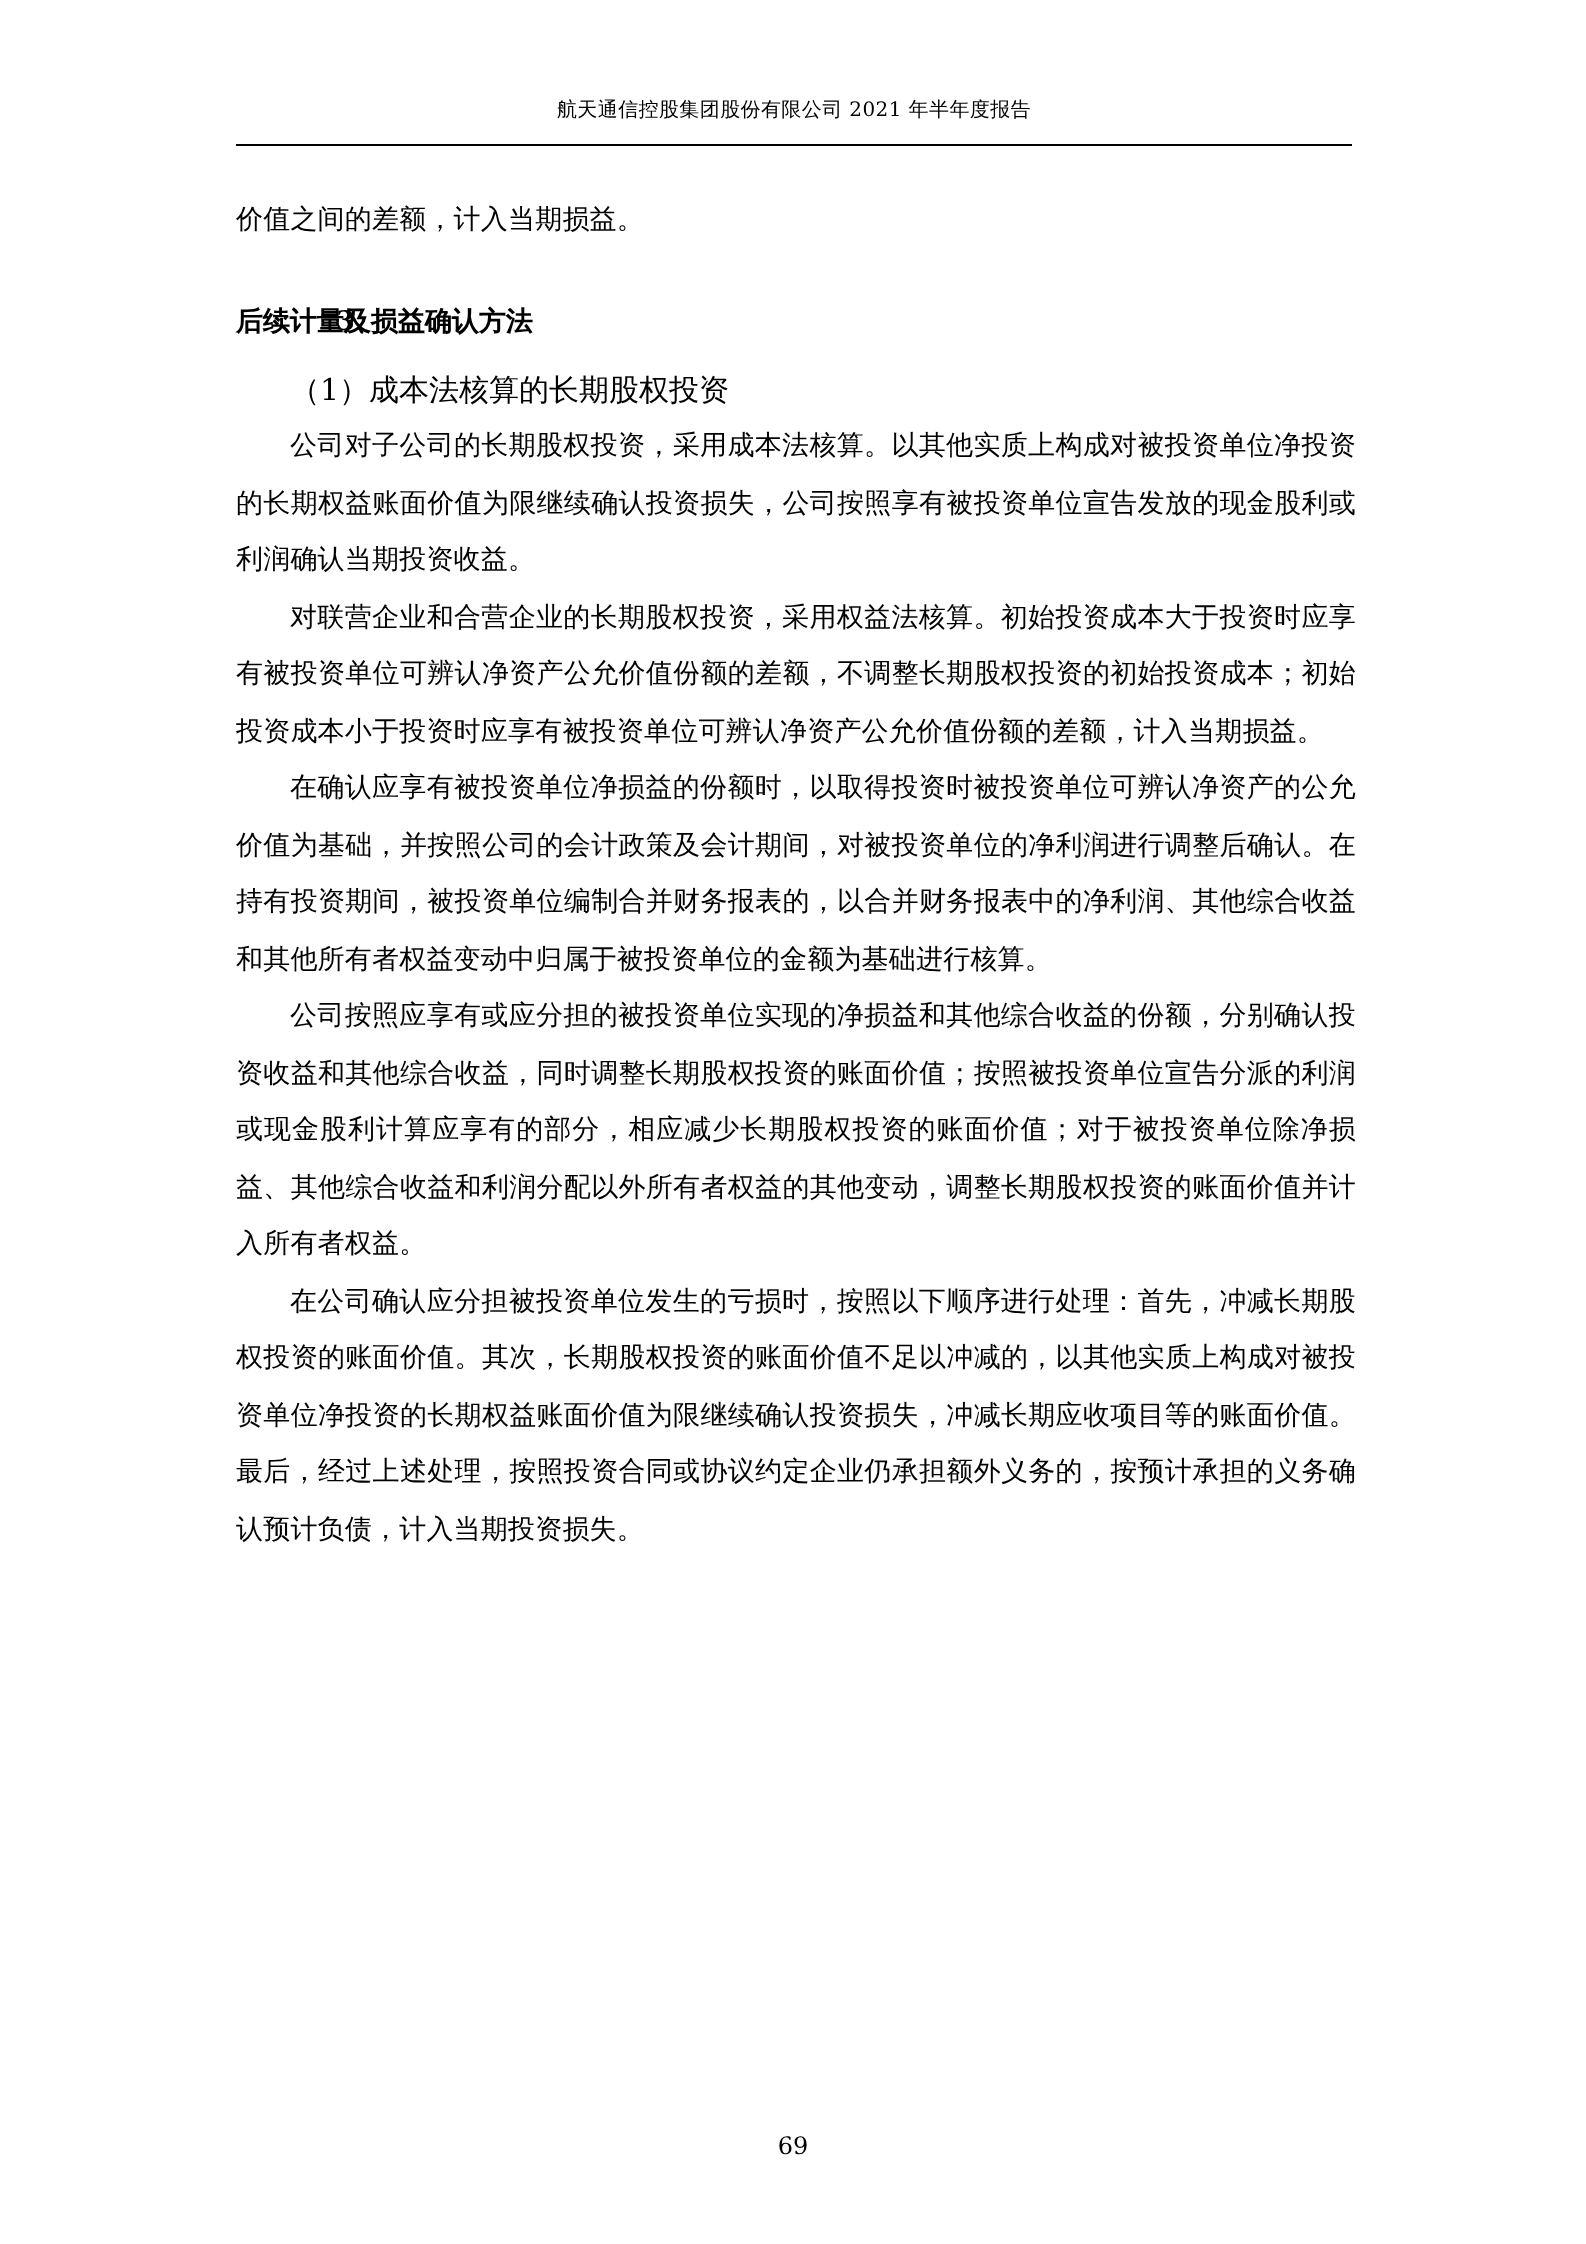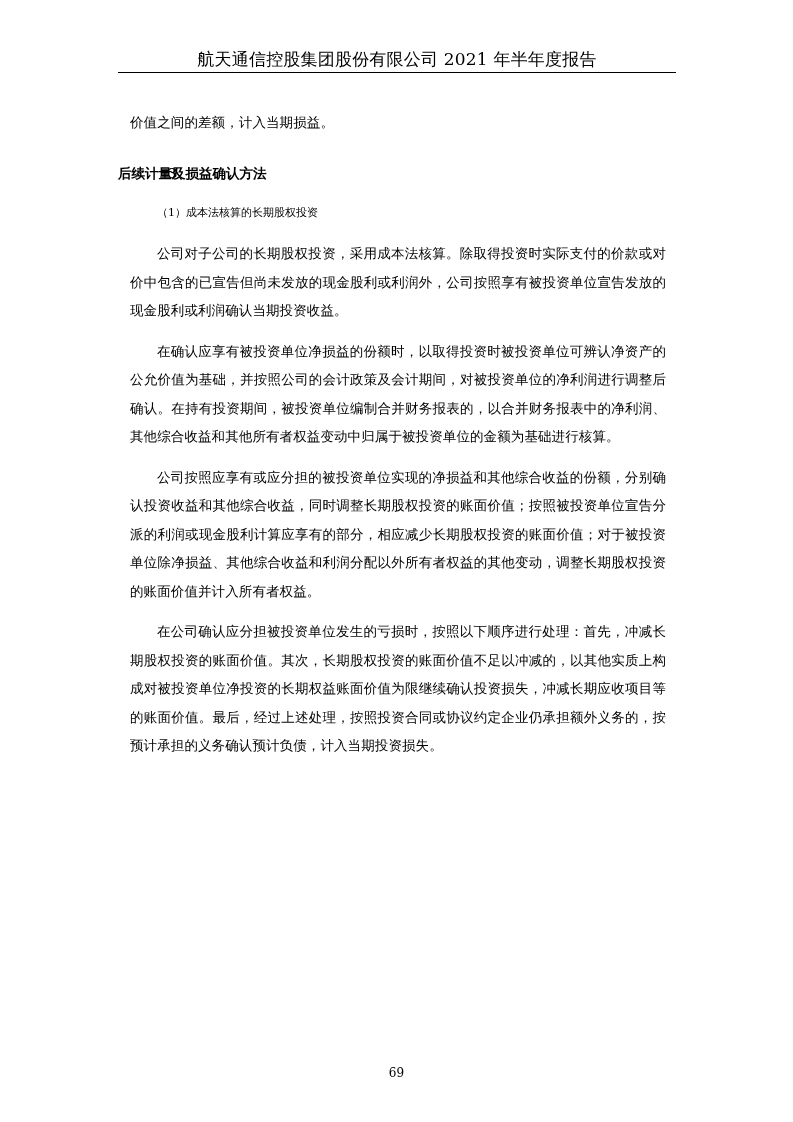--- a/index.html
+++ b/index.html
@@ -16,21 +16,21 @@
     font-family: "DejaVu Serif", "Liberation Serif", serif;
     color: #000000;
     overflow: hidden;
   }
   .header {
     position: absolute;
     top: 48px;
     left: 118px;
     width: 558px;
     text-align: center;
-    font-size: 17px;
+    font-size: 10px;
     font-family: "DejaVu Serif", "Liberation Serif", serif;
     color: #000;
     letter-spacing: 0.2px;
   }
   .header-rule {
     position: absolute;
     top: 72px;
     left: 118px;
     width: 558px;
     height: 0;
@@ -40,21 +40,21 @@
     position: absolute;
     top: 96px;
     left: 118px;
     width: 560px;
   }
   .para {
     font-size: 13.5px;
     line-height: 28.5px;
     text-align: justify;
     text-justify: inter-ideograph;
-    margin: 12px;
+    margin: 0;
     letter-spacing: 0.1px;
   }
   .indent1 {
     text-indent: 27px;
   }
   .sec-head {
     position: relative;
     margin-top: 22px;
     margin-bottom: 6px;
     font-weight: bold;
@@ -67,24 +67,24 @@
     top: 0;
     font-weight: bold;
     font-size: 13.5px;
   }
   .sec-title {
     display: inline-block;
     font-weight: bold;
     font-size: 13.5px;
   }
   .sub-head {
-    font-size: 11px;
+    font-size: 15px;
     line-height: 28.5px;
     text-indent: 27px;
-    margin: 12px;
+    margin: 0;
   }
   .footer {
     position: absolute;
     bottom: 42px;
     left: 0;
     width: 793px;
     text-align: center;
     font-size: 12px;
     font-family: "DejaVu Serif", "Liberation Serif", serif;
   }
@@ -100,22 +100,23 @@
   <div class="content">
 
     <p class="para">价值之间的差额，计入当期损益。</p>
 
     <div class="sec-head">
       <span class="sec-num">3、</span>
       <span class="sec-title">后续计量及损益确认方法</span>
     </div>
 
     <p class="sub-head">（1）成本法核算的长期股权投资</p>
-    <p class="para indent1">公司对子公司的长期股权投资，采用成本法核算。除取得投资时实际支付的价款或对价中包含的已宣告但尚未发放的现金股利或利润外，公司按照享有被投资单位宣告发放的现金股利或利润确认当期投资收益。</p>
+    <p class="para indent1">公司对子公司的长期股权投资，采用成本法核算。以其他实质上构成对被投资单位净投资的长期权益账面价值为限继续确认投资损失，公司按照享有被投资单位宣告发放的现金股利或利润确认当期投资收益。</p>
 
+    <p class="para indent1">对联营企业和合营企业的长期股权投资，采用权益法核算。初始投资成本大于投资时应享有被投资单位可辨认净资产公允价值份额的差额，不调整长期股权投资的初始投资成本；初始投资成本小于投资时应享有被投资单位可辨认净资产公允价值份额的差额，计入当期损益。</p>
     <p class="para indent1">在确认应享有被投资单位净损益的份额时，以取得投资时被投资单位可辨认净资产的公允价值为基础，并按照公司的会计政策及会计期间，对被投资单位的净利润进行调整后确认。在持有投资期间，被投资单位编制合并财务报表的，以合并财务报表中的净利润、其他综合收益和其他所有者权益变动中归属于被投资单位的金额为基础进行核算。</p>
     <p class="para indent1">公司按照应享有或应分担的被投资单位实现的净损益和其他综合收益的份额，分别确认投资收益和其他综合收益，同时调整长期股权投资的账面价值；按照被投资单位宣告分派的利润或现金股利计算应享有的部分，相应减少长期股权投资的账面价值；对于被投资单位除净损益、其他综合收益和利润分配以外所有者权益的其他变动，调整长期股权投资的账面价值并计入所有者权益。</p>
     <p class="para indent1">在公司确认应分担被投资单位发生的亏损时，按照以下顺序进行处理：首先，冲减长期股权投资的账面价值。其次，长期股权投资的账面价值不足以冲减的，以其他实质上构成对被投资单位净投资的长期权益账面价值为限继续确认投资损失，冲减长期应收项目等的账面价值。最后，经过上述处理，按照投资合同或协议约定企业仍承担额外义务的，按预计承担的义务确认预计负债，计入当期投资损失。</p>
 
   </div>
 
   <div class="footer">69</div>
 
 </div>
 

